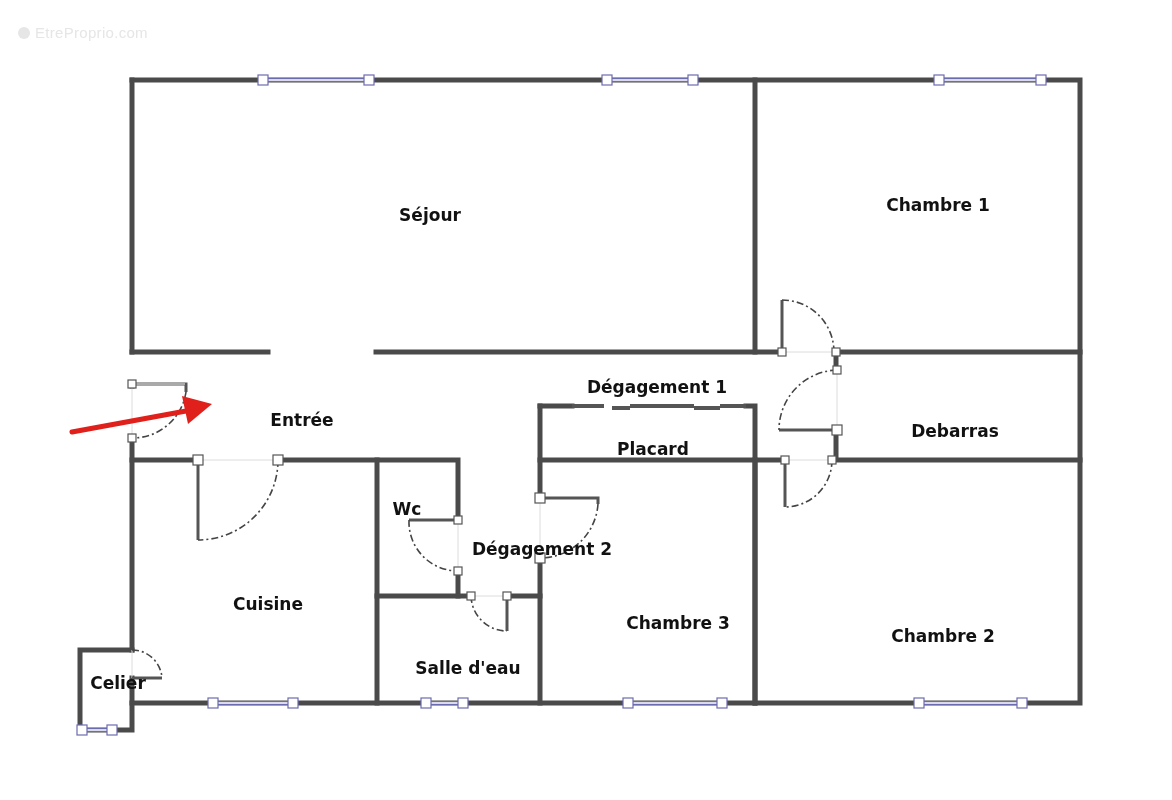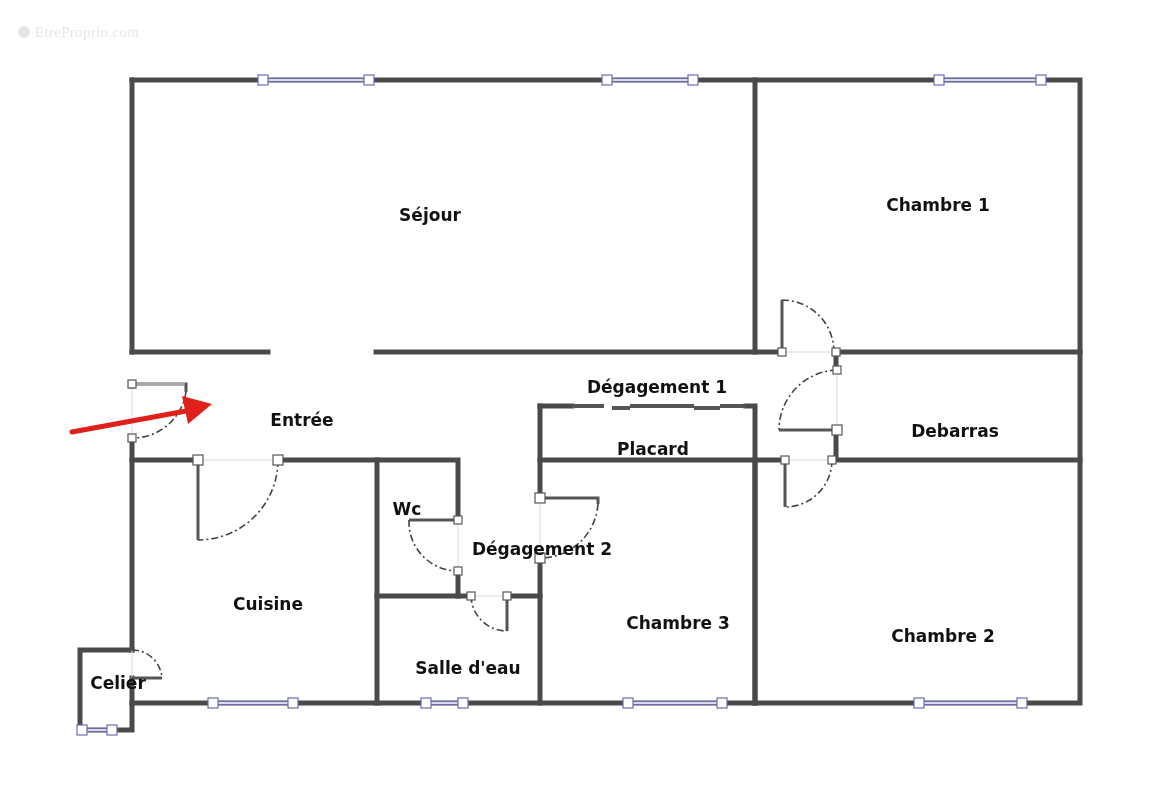--- a/index.html
+++ b/index.html
@@ -9,21 +9,21 @@
   .thin-wall { stroke:#555; stroke-width:4; fill:none; }
   .door-leaf { stroke:#555; stroke-width:3; fill:none; }
   .door-leaf-in { stroke:#fff; stroke-width:1; fill:none; }
   .swing { stroke:#444; stroke-width:1.6; fill:none; stroke-dasharray:7 3 2 3; }
   .opening { stroke:#dcdcdc; stroke-width:1; fill:none; }
   .win { stroke:#6b6bb0; stroke-width:4; fill:none; }
   .win-in { stroke:#ffffff; stroke-width:1.5; fill:none; }
   .node { fill:#fff; stroke:#555; stroke-width:1.2; }
   .wnode { fill:#fff; stroke:#6b6bb0; stroke-width:1.2; }
   .label { font-family:"DejaVu Sans", sans-serif; font-weight:bold; font-size:17px; fill:#111; }
-  .watermark { position:absolute; left:18px; top:24px; font-family:Liberation Serif, serif; font-size:15px; color:#e6e6e6; letter-spacing:0.3px; }
+  .watermark { position:absolute; left:18px; top:24px; font-family:Liberation Sans, sans-serif; font-size:15px; color:#e6e6e6; letter-spacing:0.3px; }
   .wm-dot { display:inline-block; width:12px; height:12px; border-radius:50%; background:#e6e6e6; vertical-align:-1px; margin-right:5px; }
 </style>
 </head>
 <body>
 
 <div class="watermark"><span class="wm-dot"></span><span>EtreProprio.com</span></div>
 
 <svg id="plan" width="1172" height="800" viewBox="0 0 1172 800">
 
   <g>

